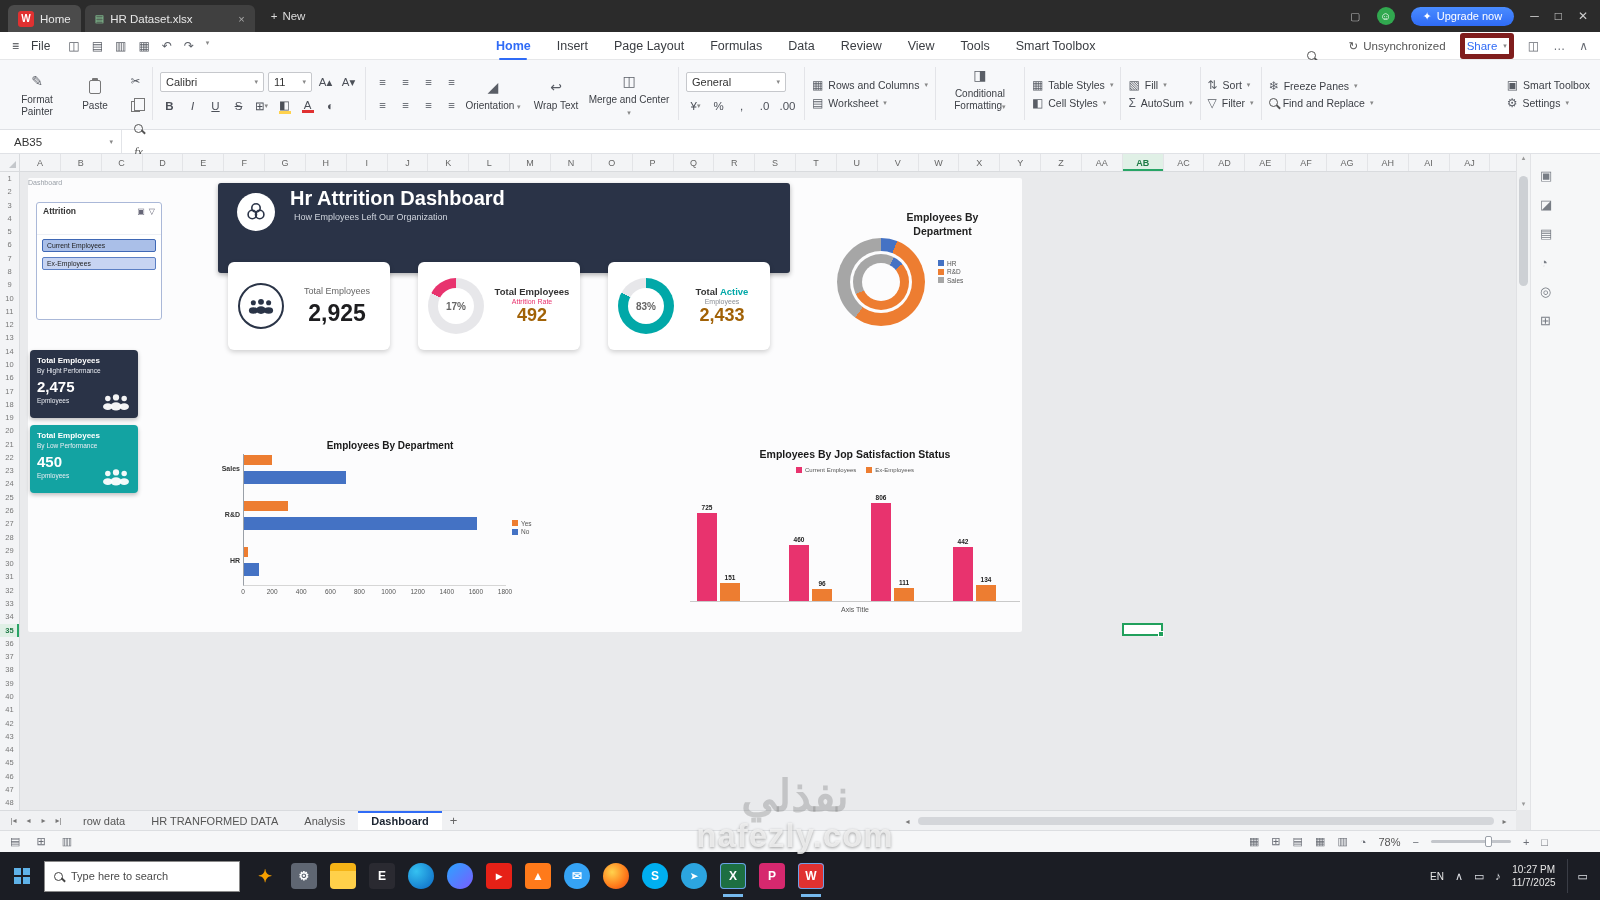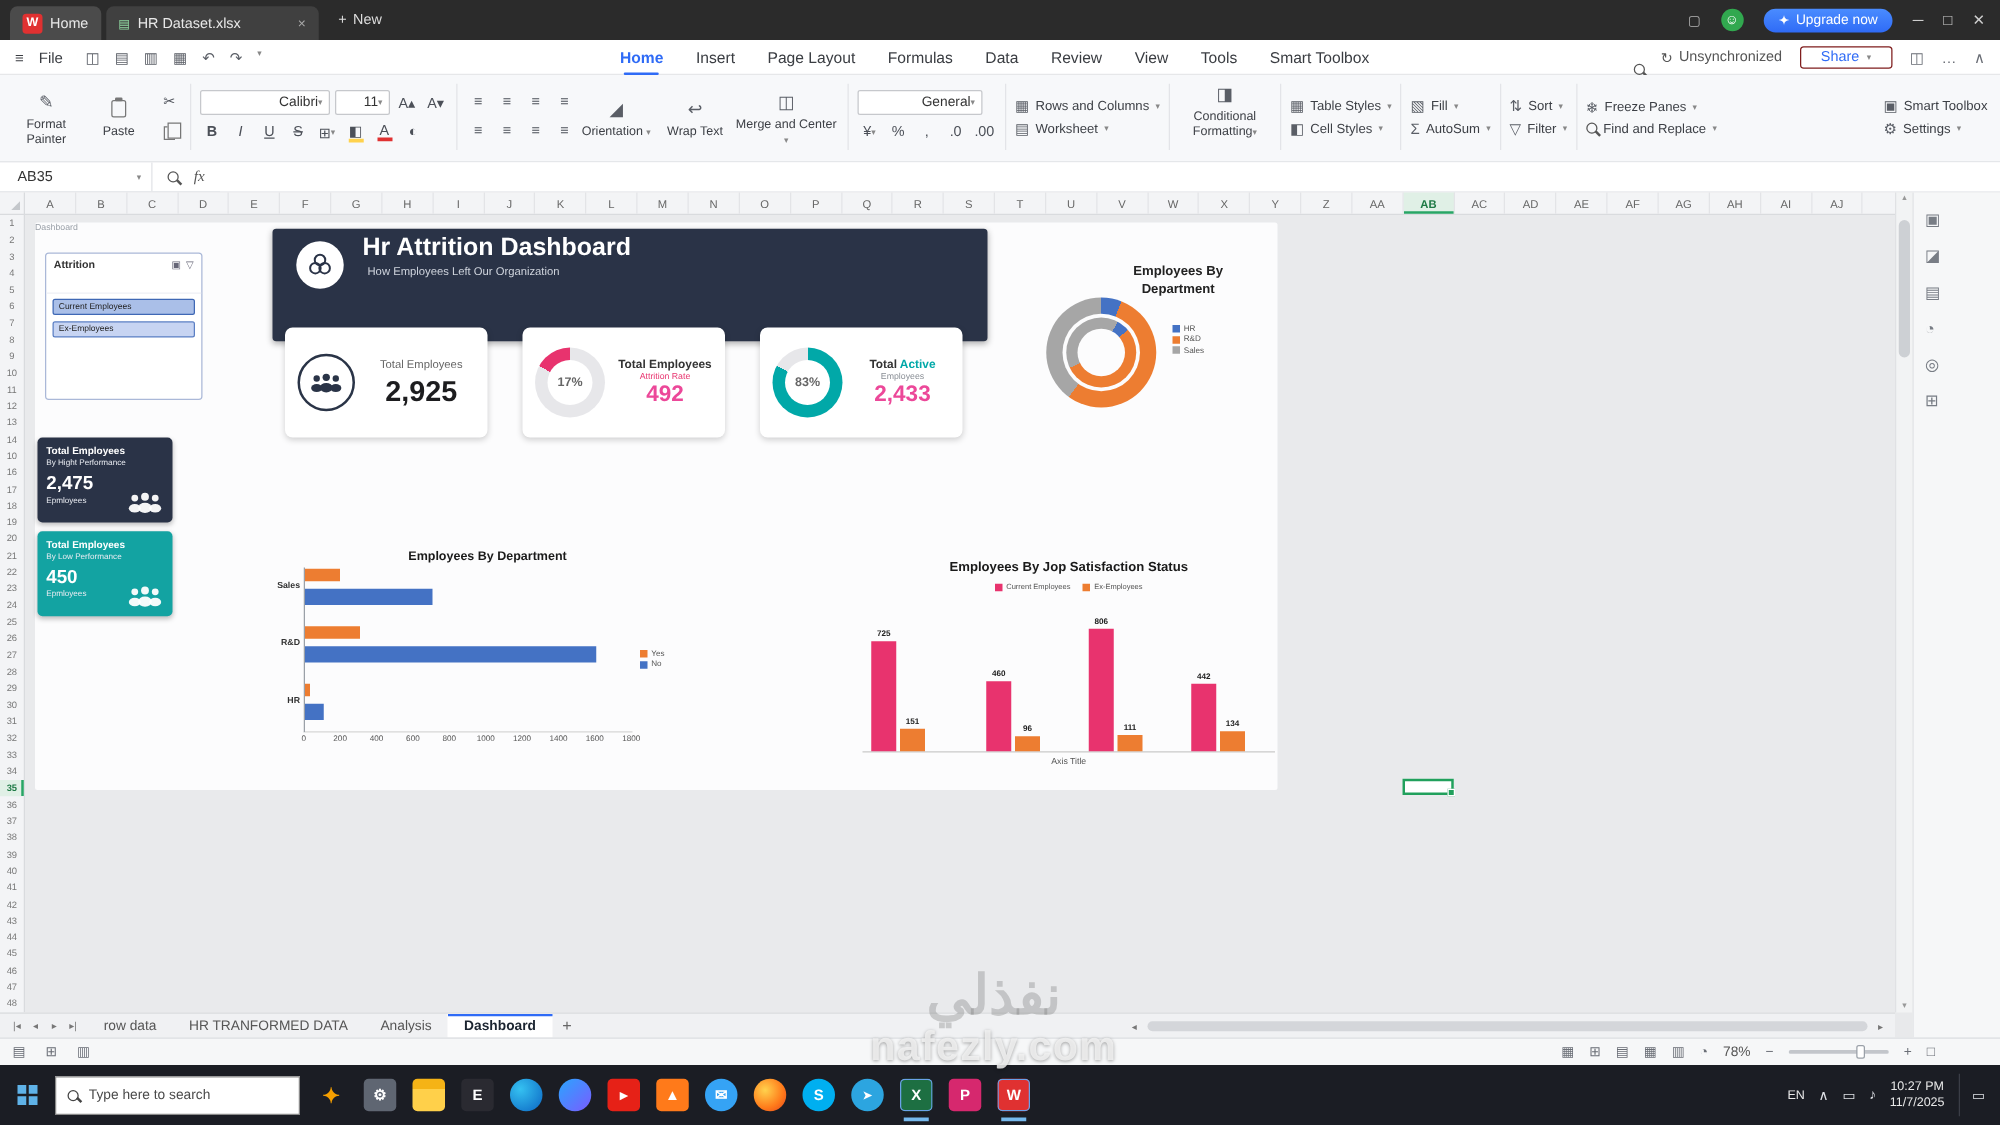--- a/index.html
+++ b/index.html
@@ -33,37 +33,37 @@
     font-size:12px; color:#3a3d42; }
   .qat { display:flex; gap:12px; color:#5a5e66; font-size:12px; margin-left:6px; }
   .menu-tabs { position:absolute; left:496px; top:0; height:28px; display:flex; gap:26px; align-items:center; }
   .mtab { font-size:12.5px; color:#3a3d42; height:100%; display:flex; align-items:center; position:relative; white-space:nowrap; }
   .mtab.active { color:#2f6bf6; font-weight:700; }
   .mtab.active::after { content:""; position:absolute; left:10%; right:10%; bottom:0; height:2.5px;
     background:#2f6bf6; border-radius:2px; }
   .menu-search { position:absolute; left:1086px; top:10px; }
   .menu-right { margin-left:auto; display:flex; align-items:center; gap:14px; }
   .sync { display:flex; align-items:center; gap:5px; color:#555; font-size:11.5px; }
-  .share-btn { border:1px solid #7f1d1d; color:#2f6bf6; border-radius:3px; padding:2px 16px;
+  .share-btn { border:5px solid #7f1d1d; color:#2f6bf6; border-radius:3px; padding:2px 2px;
     font-size:11.5px; display:flex; gap:6px; align-items:center; }
   .mr-ic { color:#6a6e76; font-size:12px; }
 
   
   .ribbon { position:absolute; left:0; top:60px; width:1600px; height:70px; background:#f7f8fa;
     border-bottom:1px solid #dfe1e5; display:flex; align-items:stretch; padding:4px 10px 6px 10px; }
   .rdiv { width:1px; background:#e3e4e8; margin:3px 7px; }
   .rgroup { display:flex; align-items:center; gap:4px; }
   .bigbtn { width:54px; text-align:center; }
   .bigbtn.w64 { width:64px; } .bigbtn.w84 { width:84px; } .bigbtn.w74 { width:74px; }
   .ric { height:22px; display:flex; align-items:center; justify-content:center; font-size:14px; color:#5a5e66; }
   .blbl { font-size:10px; color:#3c3f45; line-height:1.15; margin-top:2px; }
   .two-row { display:flex; flex-direction:column; justify-content:center; gap:4px; }
   .rrow { display:flex; align-items:center; gap:4px; }
   .rsel { border:1px solid #c6c8cc; background:#fff; height:20px; font-size:11px; color:#333;
-    display:flex; align-items:center; justify-content:flex-end; padding:0 5px; border-radius:2px; }
+    display:flex; align-items:center; justify-content:space-between; padding:0 5px; border-radius:2px; }
   .w104 { width:104px; } .w44 { width:44px; } .w100 { width:100px; }
   .caret { font-size:7px; color:#888; }
   .sic { min-width:19px; height:19px; display:flex; align-items:center; justify-content:center;
     font-size:11.5px; color:#4c5058; }
   .sic b { font-weight:bold; } .sic i { font-style:italic; }
   .strike { text-decoration:line-through; }
   .cstack { display:flex; flex-direction:column; align-items:center; }
   .cbar { width:12px; height:3px; margin-top:-1px; }
   .duo-btn { display:flex; align-items:center; gap:5px; font-size:10.5px; color:#3c3f45; white-space:nowrap; }
   .duo-ic { font-size:12px; color:#5a5e66; }
@@ -75,21 +75,21 @@
     border:1px solid #777; background:#f7f8fa; }
   .mag { width:9px; height:9px; border:1.5px solid #555; border-radius:50%; position:relative; display:inline-block; }
   .mag::after { content:""; position:absolute; width:5px; height:1.5px; background:#555;
     transform:rotate(45deg); right:-4px; bottom:-1px; }
 
   
   .formulabar { position:absolute; left:0; top:130px; width:1600px; height:24px; background:#fff;
     border-bottom:1px solid #e0e2e6; display:flex; align-items:center; }
   .namebox { width:122px; height:100%; border-right:1px solid #e2e4e8; display:flex; align-items:center;
     justify-content:space-between; padding:0 8px 0 14px; font-size:11.5px; color:#333; }
-  .fxwrap { display:flex; align-items:center; gap:12px; padding:0 12px; }
+  .fxwrap { display:flex; align-items:center; gap:12px; padding:0 12px;flex-direction:column; }
   .fx { font-family:"Liberation Serif", serif; font-style:italic; font-size:12px; color:#555; }
   .fbar-input { flex:1; border:none; outline:none; font-size:11px; height:100%; }
 
   
   .corner { position:absolute; left:0; top:154px; width:20px; height:18px; background:#f3f4f6;
     border-right:1px solid #d9dbde; border-bottom:1px solid #d9dbde; }
   .corner::after { content:""; position:absolute; right:3px; bottom:3px; border-left:7px solid transparent;
     border-bottom:7px solid #c4c7cb; }
   .colheaders { position:absolute; left:20px; top:154px; width:1496px; height:18px; background:#f3f4f6;
     border-bottom:1px solid #d9dbde; display:flex; }
@@ -139,21 +139,21 @@
   .kpi-label { font-size:9px; color:#666; }
   .kpi-value { font-size:23px; font-weight:bold; color:#1d1d1f; margin-top:4px; }
   .kpi-donut { width:56px; height:56px; border-radius:50%; position:relative; flex:0 0 56px; }
   .kpi-donut::after { content:""; position:absolute; inset:10px; background:#fff; border-radius:50%; }
   .kpi-pct { position:absolute; inset:0; display:flex; align-items:center; justify-content:center;
     font-size:10px; font-weight:bold; color:#666; z-index:1; }
   .kpi-label2 { font-size:9.5px; font-weight:bold; color:#333; }
   .kpi-sub { font-size:7px; margin-top:1px; }
   .pink-t { color:#e8336e; } .teal-t { color:#01a8a8; }
   .gray-t { color:#8a8f96; }
-  .kpi-value2 { font-size:18px; font-weight:bold; color:#ec4899; margin-top:0; }
+  .kpi-value2 { font-size:18px; font-weight:bold; color:#a16207; margin-top:0; }
 
   .dd-title { position:absolute; left:840px; top:38px; width:165px; text-align:center;
     font-size:10.5px; font-weight:bold; color:#222; line-height:1.35; }
   .dd-outer { position:absolute; left:817px; top:66px; width:88px; height:88px; border-radius:50%; }
   .dd-mid { position:absolute; inset:13px; background:#fcfcfd; border-radius:50%; }
   .dd-inner { position:absolute; inset:3px; border-radius:50%; }
   .dd-hole { position:absolute; inset:9px; background:#fcfcfd; border-radius:50%; }
   .dd-legend { position:absolute; left:918px; top:86px; }
   .lg-row { display:flex; align-items:center; gap:3px; margin:1.5px 0; }
   .lg-sq { width:6px; height:6px; flex:0 0 6px; }

